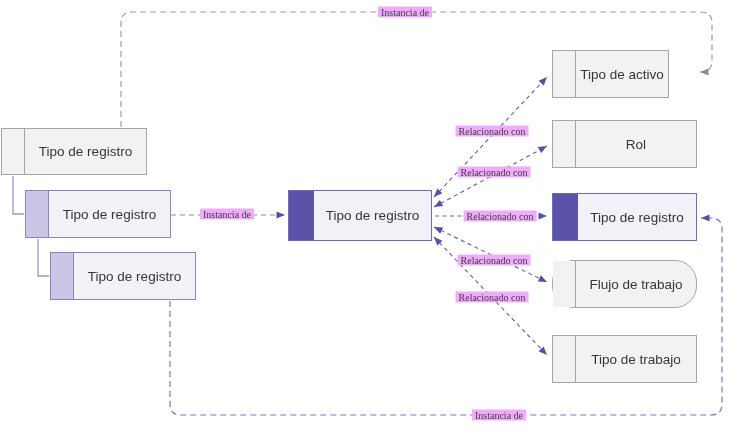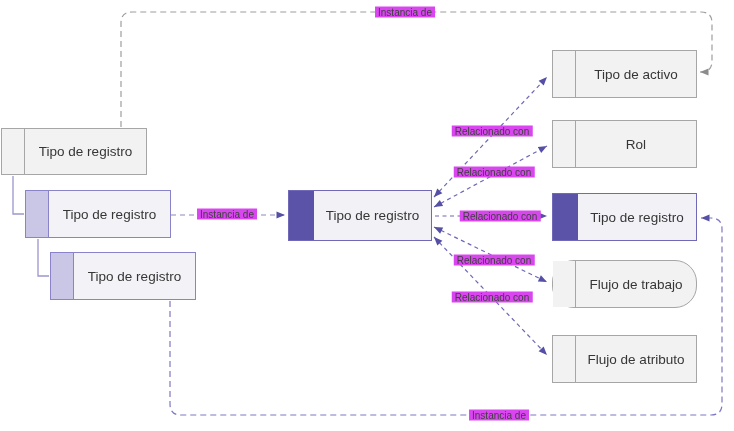--- a/index.html
+++ b/index.html
@@ -17,22 +17,22 @@
     font-size:13.5px;color:#363636;white-space:nowrap;
   }
   .node.gray{border:1px solid #A6A6A6;}
   .node.gray .strip{background:#F2F2F2;border-right:1px solid #A6A6A6;}
   .node.plight{border:1px solid #8983C9;background:#F2F2F7;}
   .node.plight .strip{background:#C9C6E6;border-right:1px solid #8983C9;}
   .node.pdark{border:1px solid #6F69B7;background:#F1F1F6;}
   .node.pdark .strip{flex:0 0 25px;background:#5B53A7;border-right:1px solid #5B53A7;}
   .edge-label{
     position:absolute;transform:translate(-50%,-50%);
-    background:#d946ef;padding:0 3px;font-size:10px;color:#3F3F3F;
-    white-space:nowrap;line-height:1.1;
+    background:#f0abfc;padding:0 3px;font-size:10px;color:#3F3F3F;
+    white-space:nowrap;line-height:1.1;font-family:Liberation Serif, serif;
   }
 </style>
 </head>
 <body>
 
 <div id="canvas">
 
   <svg id="wires" viewBox="0 0 734 431" xmlns="http://www.w3.org/2000/svg">
     <defs>
       <marker id="arrP" markerUnits="userSpaceOnUse" markerWidth="10" markerHeight="9" refX="9" refY="4" orient="auto-start-reverse">
@@ -70,39 +70,39 @@
   <div class="node plight" style="left:50px;top:252px;width:146px;height:48px;">
     <div class="strip"></div>
     <div class="body">Tipo de registro</div>
   </div>
 
   <div class="node pdark" style="left:288px;top:190px;width:144px;height:51px;">
     <div class="strip"></div>
     <div class="body">Tipo de registro</div>
   </div>
 
-  <div class="node gray" style="left:552px;top:50px;width:145px;height:48px;">
+  <div class="node gray" style="left:552px;top:50px;width:117px;height:48px;">
     <div class="strip"></div>
     <div class="body">Tipo de activo</div>
   </div>
   <div class="node gray" style="left:552px;top:120px;width:145px;height:48px;text-align:center;">
     <div class="strip"></div>
     <div class="body">Rol</div>
   </div>
   <div class="node pdark" style="left:552px;top:193px;width:145px;height:48px;">
     <div class="strip"></div>
     <div class="body">Tipo de registro</div>
   </div>
   <div class="node gray" style="left:552px;top:260px;width:145px;height:48px;border-radius:22px;">
     <div class="strip"></div>
     <div class="body">Flujo de trabajo</div>
   </div>
   <div class="node gray" style="left:552px;top:335px;width:145px;height:48px;">
     <div class="strip"></div>
-    <div class="body">Flujo de atributo</div>
+    <div class="body">Tipo de trabajo</div>
   </div>
 
   <span class="edge-label" style="left:405px;top:12px;">Instancia de</span>
   <span class="edge-label" style="left:227px;top:214px;">Instancia de</span>
   <span class="edge-label" style="left:499px;top:415px;">Instancia de</span>
   <span class="edge-label" style="left:492px;top:131px;">Relacionado con</span>
   <span class="edge-label" style="left:494px;top:172px;">Relacionado con</span>
   <span class="edge-label" style="left:500px;top:216px;">Relacionado con</span>
   <span class="edge-label" style="left:494px;top:260px;">Relacionado con</span>
   <span class="edge-label" style="left:492px;top:297px;">Relacionado con</span>

